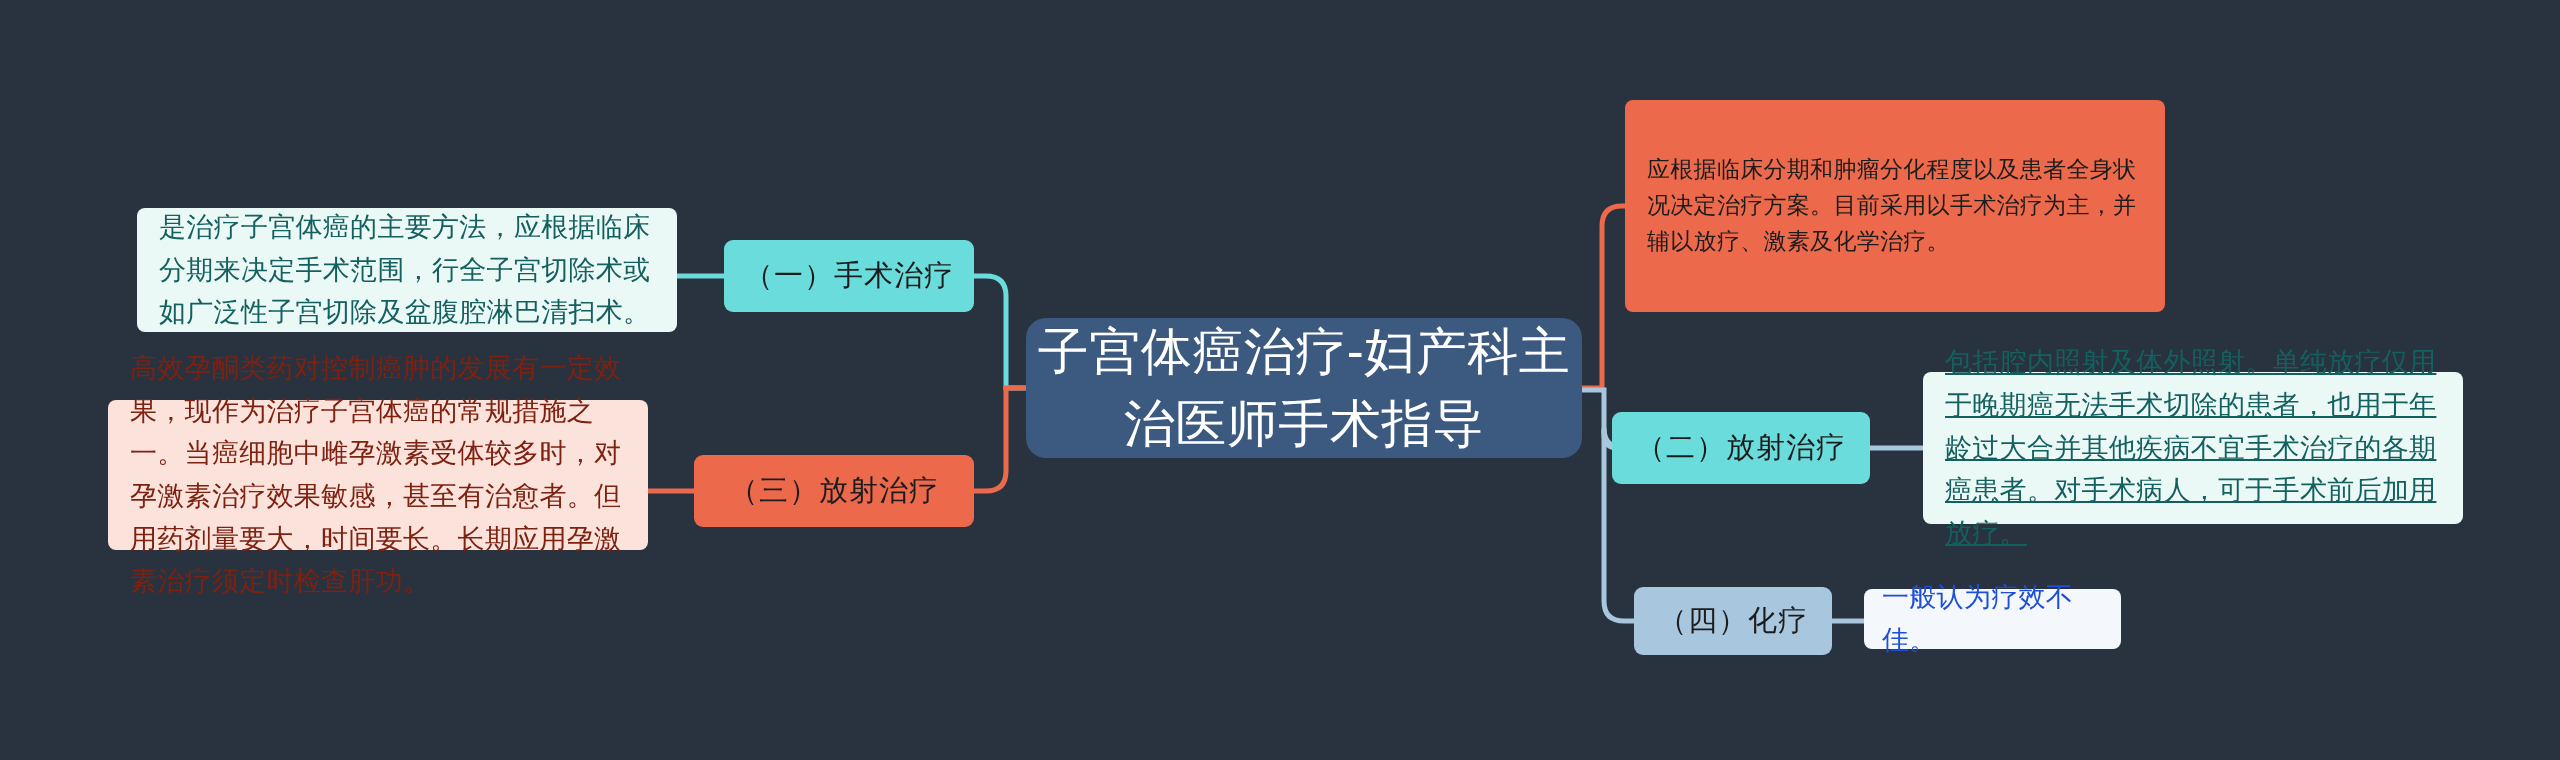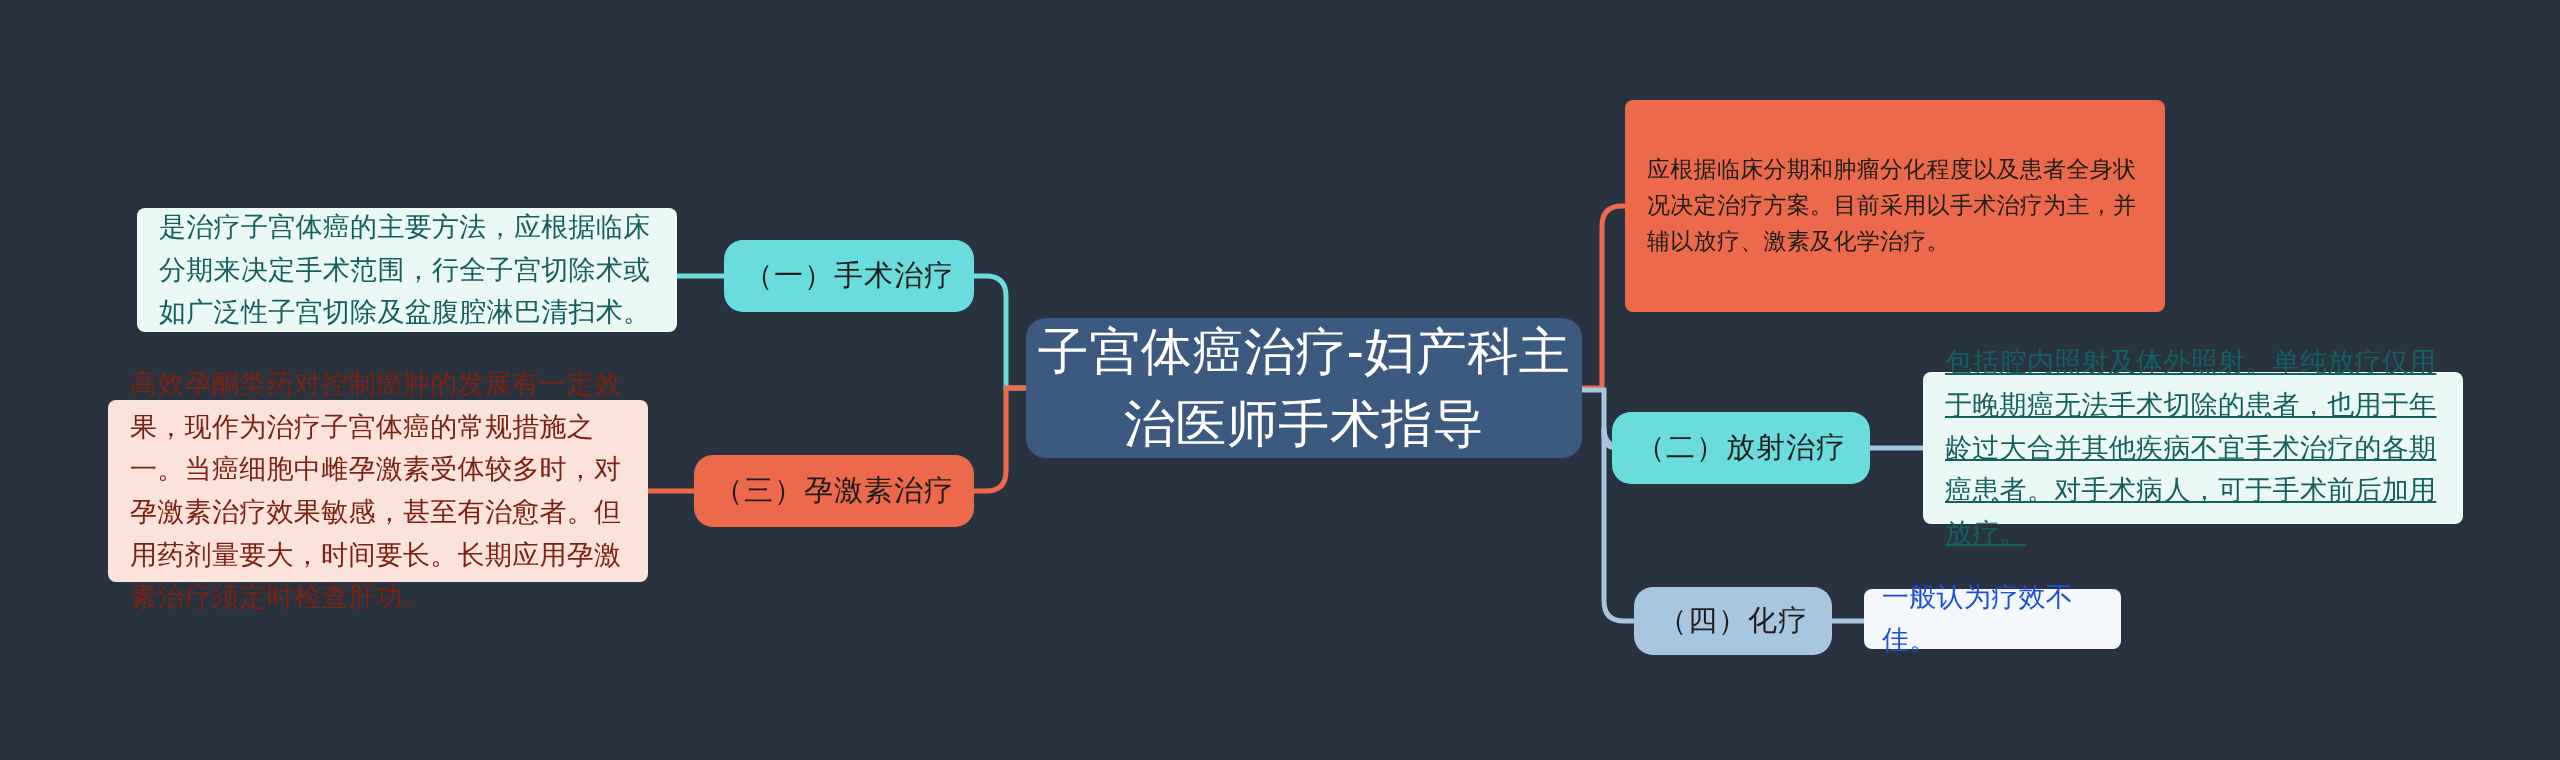--- a/index.html
+++ b/index.html
@@ -52,21 +52,21 @@
   #root-node .txt {
     color: #ffffff;
     font-size: 51px;
     line-height: 1.42;
     text-align: center;
     letter-spacing: 0.5px;
   }
 
   
   .chip {
-    border-radius: 19px;
+    border-radius: 9px;
     font-family: Liberation Serif, serif;
   }
   .chip .txt {
     font-size: 29px;
     line-height: 1.3;
     text-align: center;
     color: #1c1c1c;
     letter-spacing: 1px;
   }
   #chip-surgery {
@@ -124,21 +124,21 @@
     height: 124px;
     padding: 10px 20px 10px 22px;
     background: #eaf8f6;
   }
   #note-surgery .txt { color: #14605f; }
 
   #note-progesterone {
     left: 108px;
     top: 400px;
     width: 540px;
-    height: 182px;
+    height: 150px;
     padding: 10px 20px 10px 22px;
     background: #fbe3dc;
   }
   #note-progesterone .txt { color: #7d2111; }
 
   #note-overview {
     left: 1625px;
     top: 100px;
     width: 540px;
     height: 212px;
@@ -199,21 +199,21 @@
   </div>
 
   <div class="node chip" id="chip-surgery">
     <span class="txt">（一）手术治疗</span>
   </div>
   <div class="note" id="note-surgery">
     <span class="txt">是治疗子宫体癌的主要方法，应根据临床分期来决定手术范围，行全子宫切除术或如广泛性子宫切除及盆腹腔淋巴清扫术。</span>
   </div>
 
   <div class="node chip" id="chip-progesterone">
-    <span class="txt">（三）孕激素治疗</span>
+    <span class="txt">（三）放射治疗</span>
   </div>
   <div class="note" id="note-progesterone">
     <span class="txt">高效孕酮类药对控制癌肿的发展有一定效果，现作为治疗子宫体癌的常规措施之一。当癌细胞中雌孕激素受体较多时，对孕激素治疗效果敏感，甚至有治愈者。但用药剂量要大，时间要长。长期应用孕激素治疗须定时检查肝功。</span>
   </div>
 
   <div class="note" id="note-overview">
     <span class="txt">应根据临床分期和肿瘤分化程度以及患者全身状况决定治疗方案。目前采用以手术治疗为主，并辅以放疗、激素及化学治疗。</span>
   </div>
 
   <div class="node chip" id="chip-radiation">

